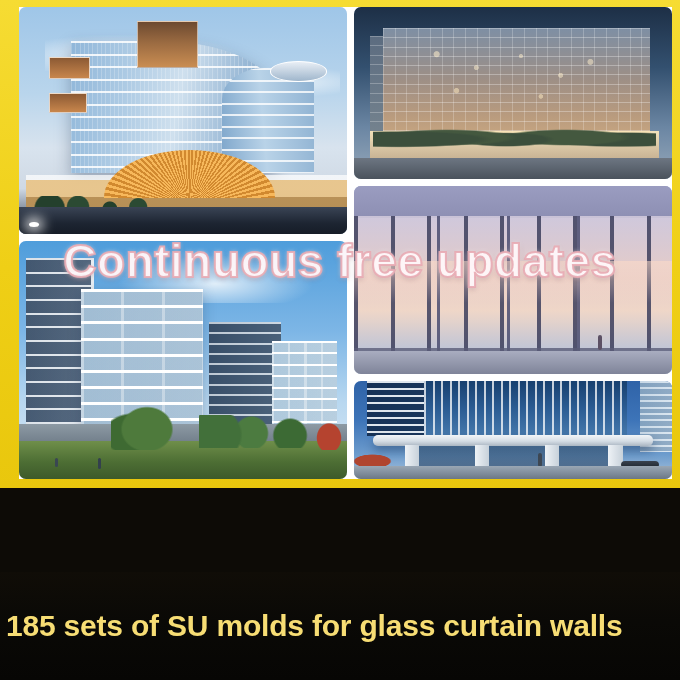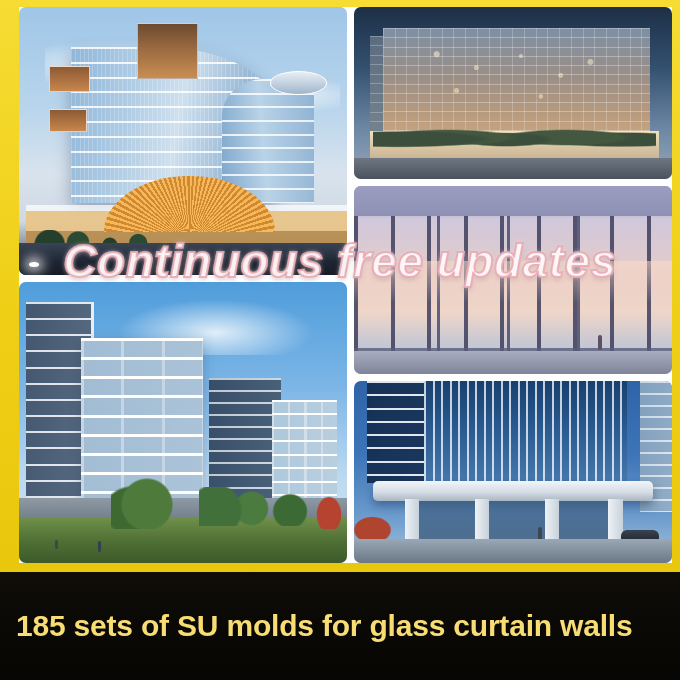--- a/index.html
+++ b/index.html
@@ -2,23 +2,23 @@
 <html><head>
 <meta charset="utf-8">
 <style>
   html,body{margin:0;padding:0;background:#000;}
   body{width:680px;height:680px;overflow:hidden;font-family:"Liberation Sans",sans-serif;}
 
   .poster{position:relative;width:680px;height:680px;background:#0d0b06;overflow:hidden;}
 
   
   .collage-frame{
-    position:absolute;left:0;top:0;width:680px;height:572px;
+    position:absolute;left:0;top:0;width:680px;height:488px;
     background:linear-gradient(180deg,#f6dc33 0%,#efcf16 55%,#e9c70d 100%);
-    box-sizing:border-box;padding:7px 8px 9px 19px;font-style:italic;
+    box-sizing:border-box;padding:7px 8px 9px 19px;
   }
   .collage{
     position:relative;width:100%;height:100%;
     display:flex;gap:7px;background:#ffffff;
   }
   .col{display:flex;flex-direction:column;gap:7px;}
   .col-left{flex:0 0 328px;}
   .col-right{flex:1 1 auto;}
 
   .panel{
@@ -226,21 +226,21 @@
   }
 
   
   .caption-bar{
     position:absolute;left:0;bottom:0;width:680px;height:108px;
     background:linear-gradient(180deg,#100d07 0%,#0a0906 45%,#070604 100%);
     display:flex;align-items:center;
   }
   .caption-text{
     font-size:30px;font-weight:700;color:#f7dd74;white-space:nowrap;
-    padding-left:16px;letter-spacing:-.2px;
+    padding-left:6px;letter-spacing:-.2px;
   }
 </style>
 </head>
 <body>
 
 <div class="poster">
 
   <div class="collage-frame">
     <div class="collage">
 

